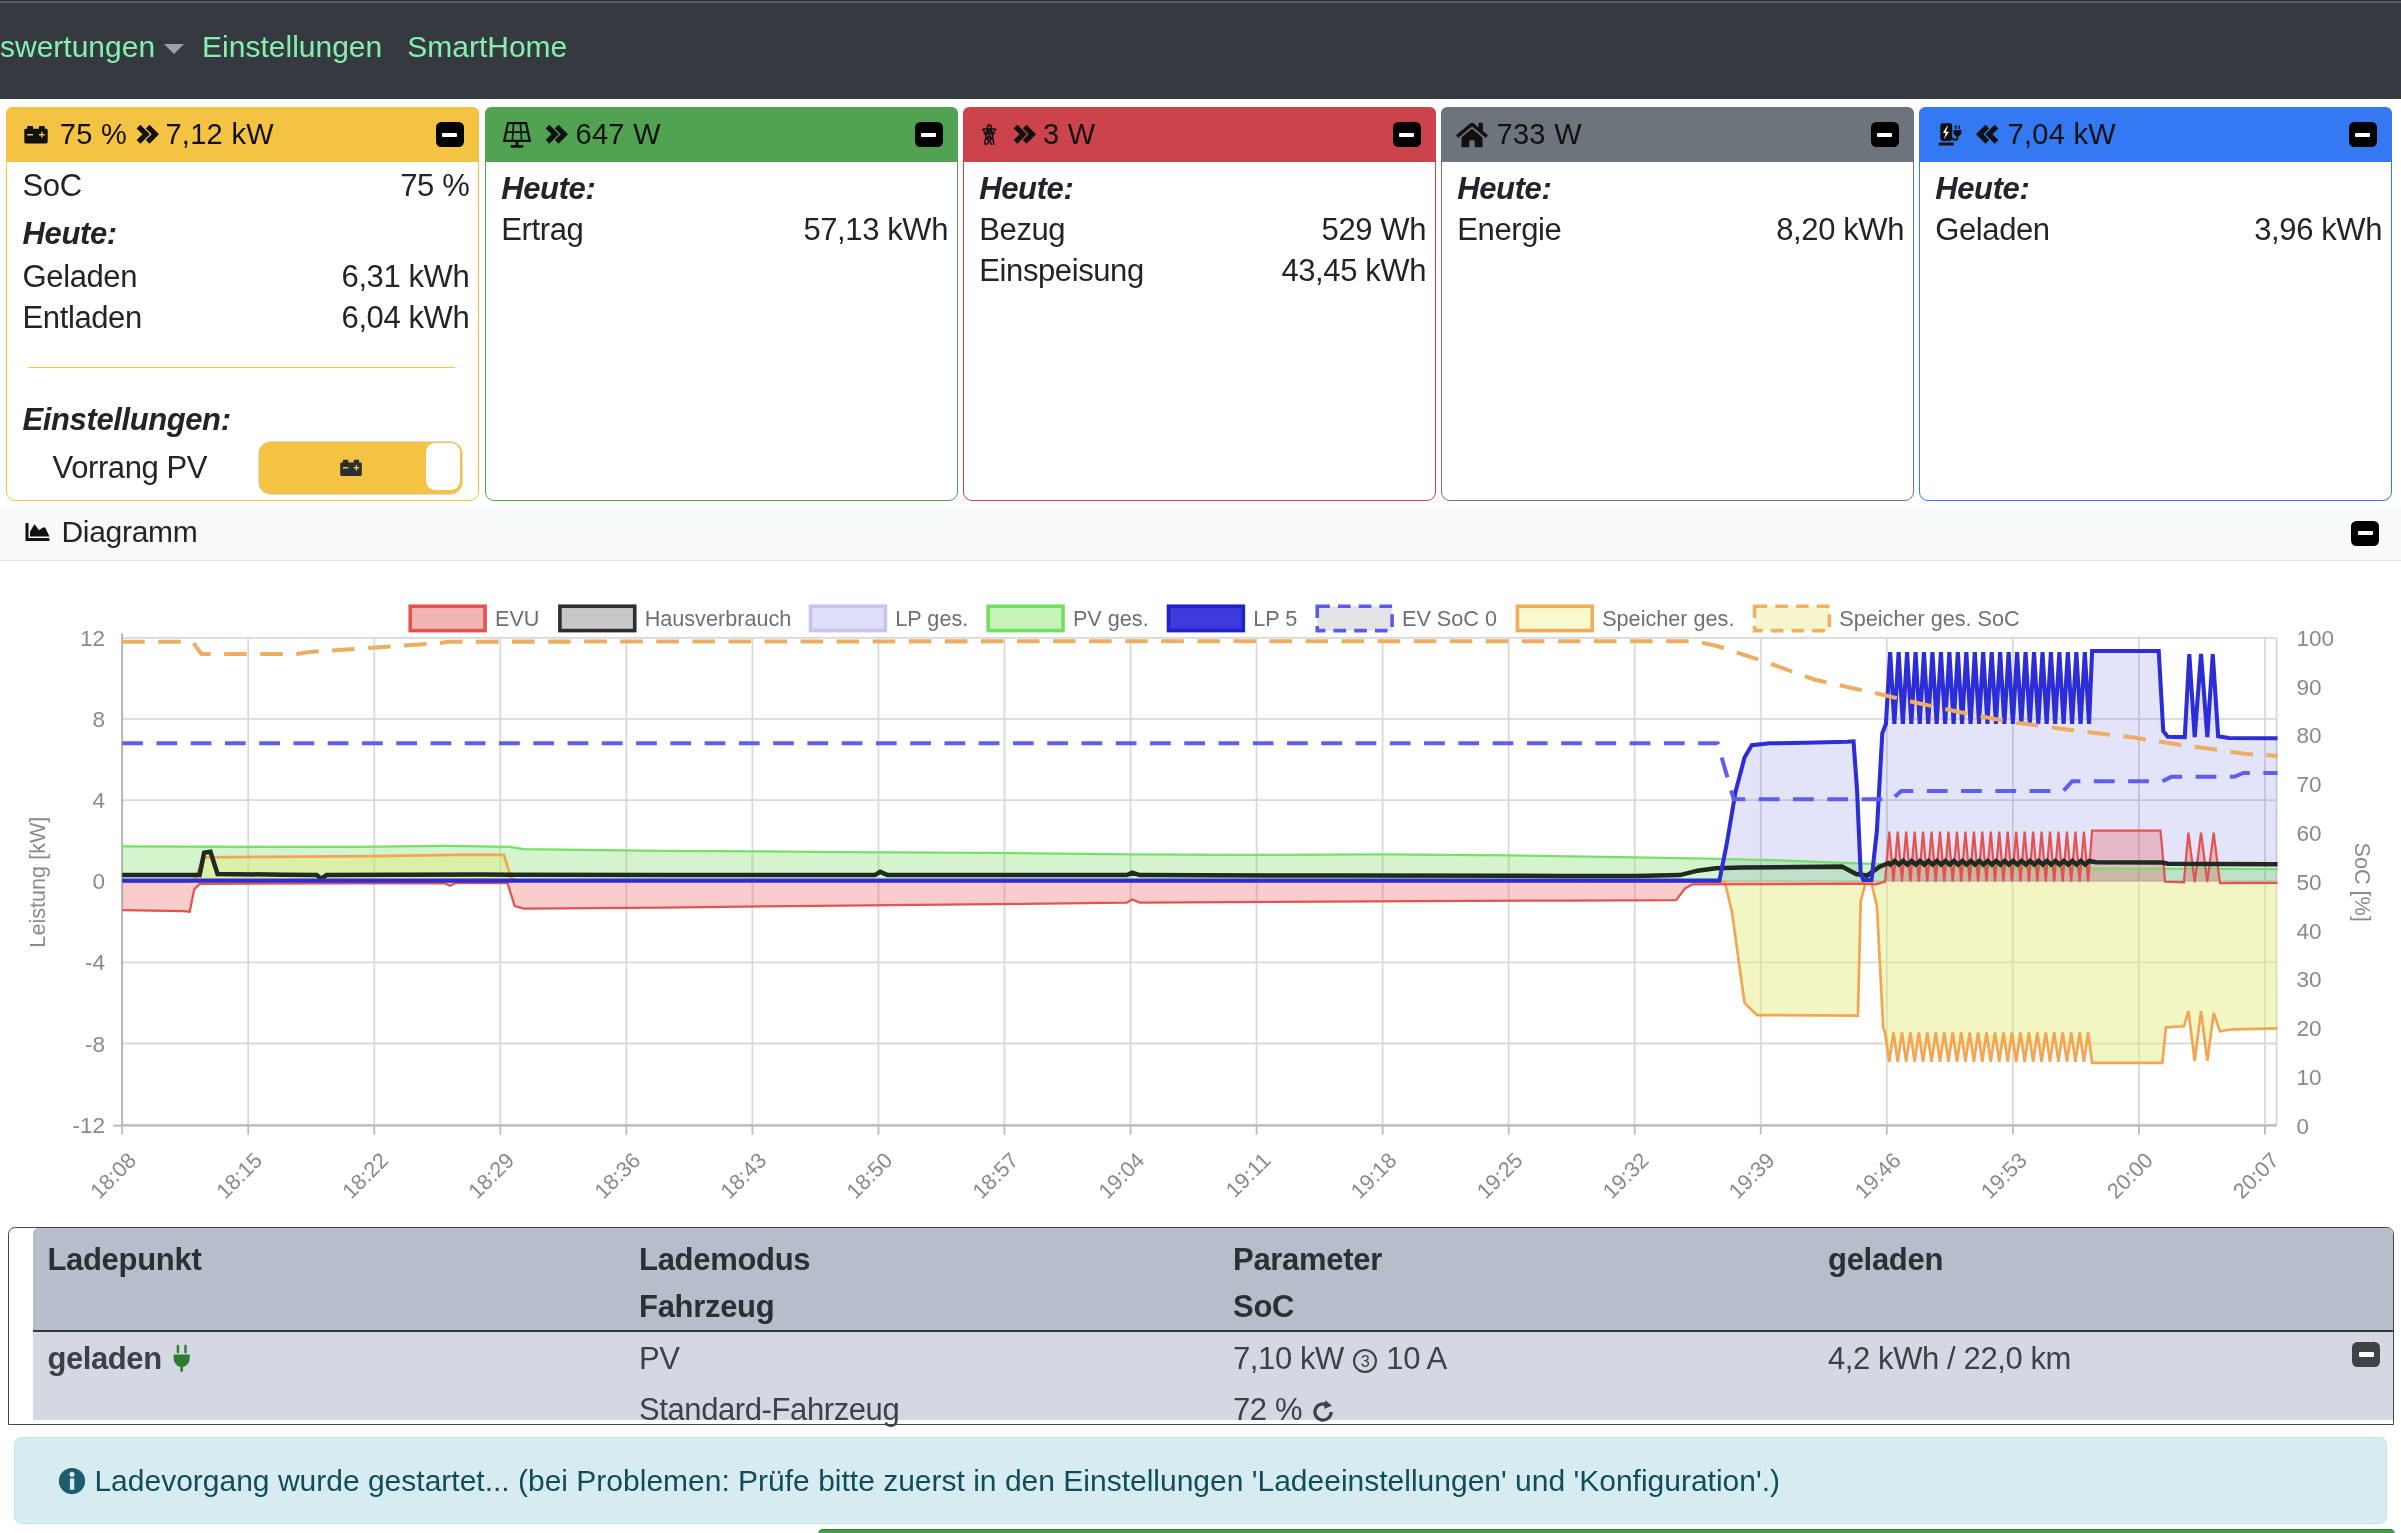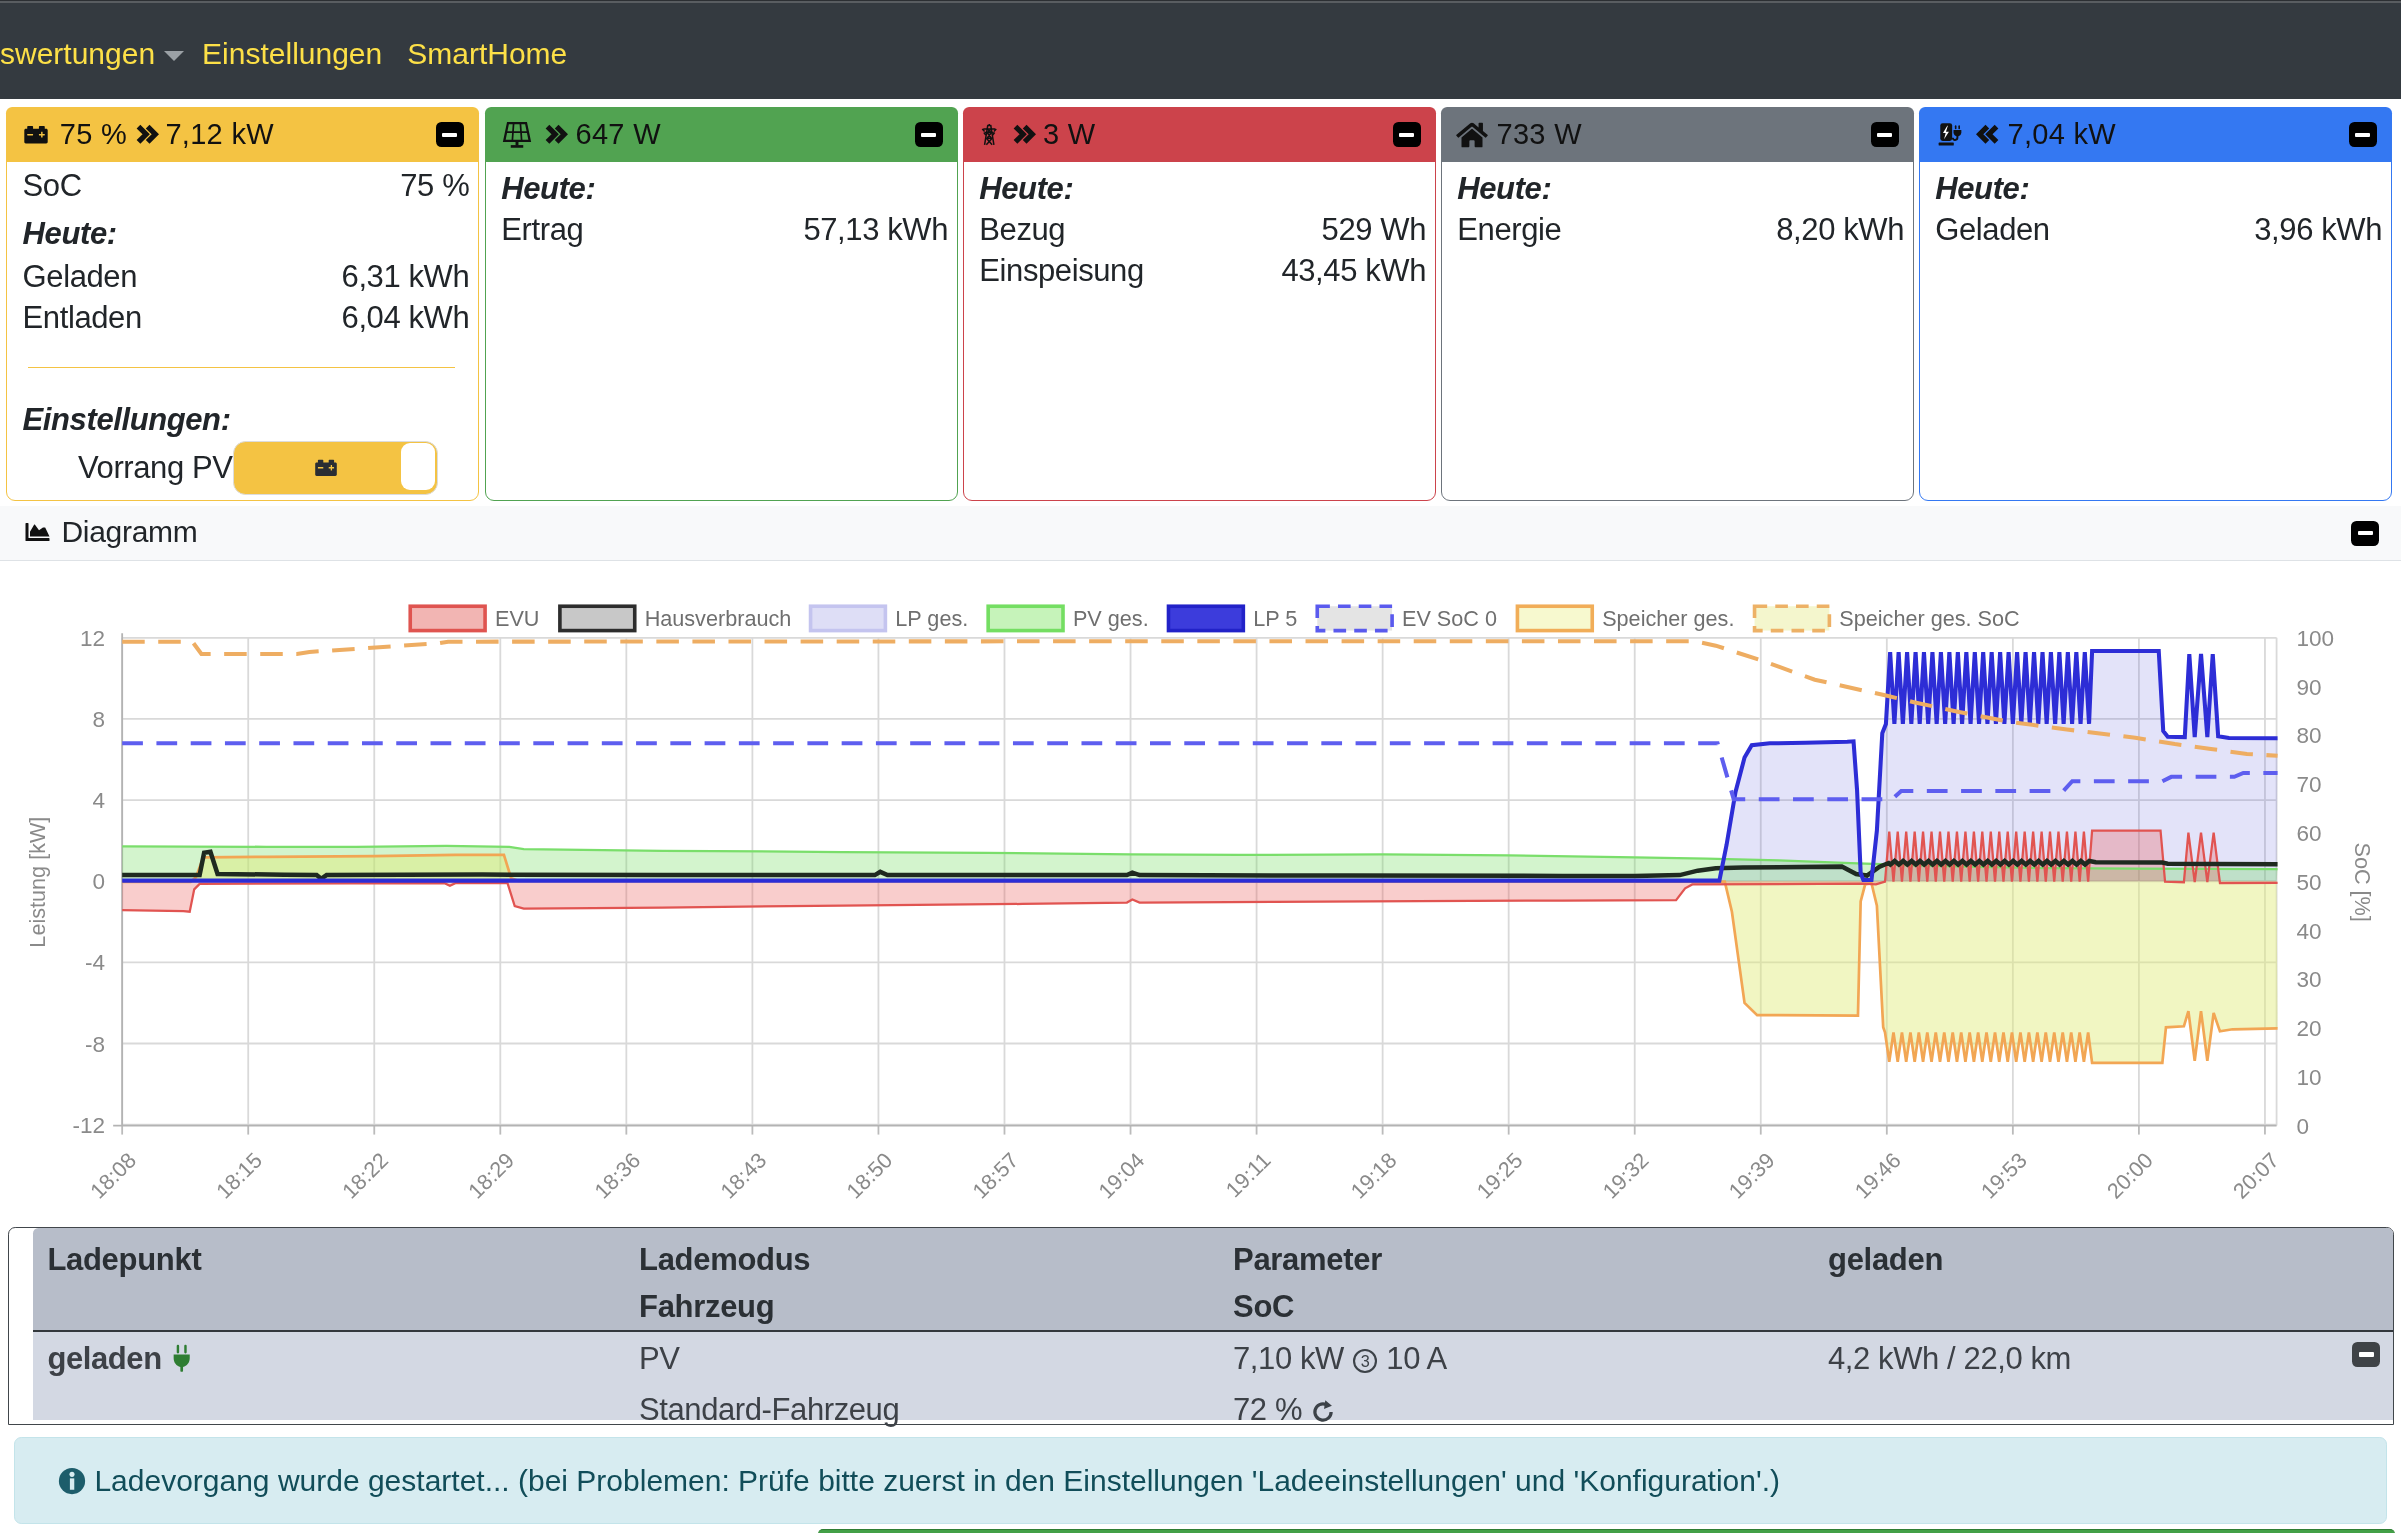--- a/index.html
+++ b/index.html
@@ -1,28 +1,28 @@
 <!DOCTYPE html>
 <html style="font-size:14.4px"><head><meta charset="utf-8">
 <style>
 * { margin:0; padding:0; box-sizing:border-box; }
 html,body { width:2401px; height:1534px; background:#fff; font-family:"Liberation Sans",sans-serif; position:relative; overflow:hidden; }
 :root { --yel:#f4c343; --grn:#51a351; --red:#cc434b; --gry:#6d747c; --blu:#3478f2; }
 .nav { position:absolute; left:0; top:0; width:2401px; height:99px; background:#343a40; }
-.nav .in { position:absolute; left:0; top:37px; display:flex; font-size:30px; color:#fde047; }
+.nav .in { position:absolute; left:0; top:30px; display:flex; font-size:30px; color:#86efac; }
 .caret { width:0; height:0; border-left:10px solid transparent; border-right:10px solid transparent; border-top:10px solid #9ba1a6; margin:13.5px 0 0 9px; }
 .card { position:absolute; top:107px; width:473px; height:394px; background:#fff; border:1.8px solid; border-radius:9px; }
 .chead { height:55px; border-radius:6.3px 6.3px 0 0; display:flex; align-items:center; padding:0 15.3px 0 14.4px; color:#111; margin:-0.9px; }
 .ht { font-size:29px; font-weight:500; margin-left:9px; letter-spacing:0.3px; }
 .minus { margin-left:auto; width:28px; height:25px; background:#000; border-radius:5.4px; position:relative; flex:0 0 28px; }
 .minus::after { content:""; position:absolute; left:6.3px; top:10.4px; width:15.3px; height:4.5px; background:#fff; border-radius:0.9px; }
 .cbody { padding:2.7px 9px 0 15.3px; font-size:31px; letter-spacing:-0.4px; color:#212529; }
 .row { display:flex; justify-content:space-between; height:41px; align-items:center; }
 .hr { border-top:1.8px solid var(--yel); margin:28px 0 0 5.4px; width:427px; }
-.tgrow { display:flex; justify-content:center; align-items:center; margin-top:0;margin-left:30px; }
+.tgrow { display:flex; justify-content:space-between; align-items:center; margin-top:0;margin-left:30px; }
 .tog { width:205px; height:54px; background:var(--yel); border:0.9px solid #dcdcdc; border-radius:12.6px; position:relative; margin-right:6.3px; }
 .knob { position:absolute; right:1.8px; top:1.8px; width:34px; height:47px; background:#fff; border-radius:9px; }
 .dia { position:absolute; left:0; top:506px; width:2401px; height:55px; background:#f8f9fa; border-bottom:1.8px solid #dee2e6; display:flex; align-items:center; padding:0 21.6px 0 22.5px; }
 .dia .t { font-size:30px; letter-spacing:-0.3px; color:#212529; margin-left:10px; margin-top:-1.8px; }
 .tbl { position:absolute; left:8px; top:1227px; width:2386px; height:198px; border:1.8px solid #41464b; border-radius:7.2px 7.2px 0 0;padding-left:24px; }
 .thead { height:104px; background:#b7bdc9; border-bottom:2.7px solid #33383d; border-radius:5.4px 5.4px 0 0; position:relative; font-weight:bold; font-size:31px; color:#2b3035; letter-spacing:-0.3px; }
 .trow { height:88px; background:#d3d8e3; position:relative; font-size:31px; color:#3d4147; letter-spacing:-0.4px; }
 .cell { position:absolute; white-space:nowrap; }
 .alert { position:absolute; left:14.4px; top:1437px; width:2373px; height:87px; background:#d7ecf1; border:1.8px solid #c3e4ea; border-radius:7.2px; font-size:30px; color:#114d59; display:flex; align-items:center; padding-left:43px; }
 .greenbar { position:absolute; left:818px; top:1529px; width:1577px; height:4.5px; background:#43a047; border-radius:5.4px 5.4px 0 0; border-top:1.8px solid #2e7d32; }

